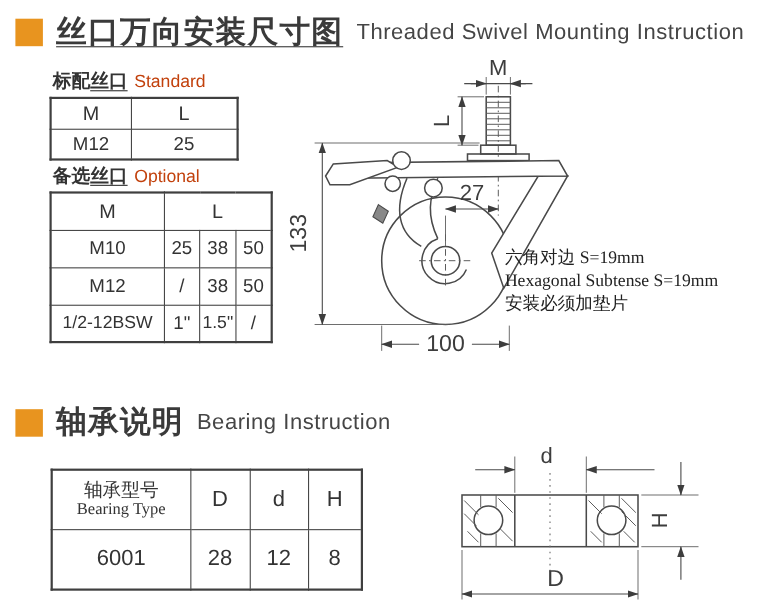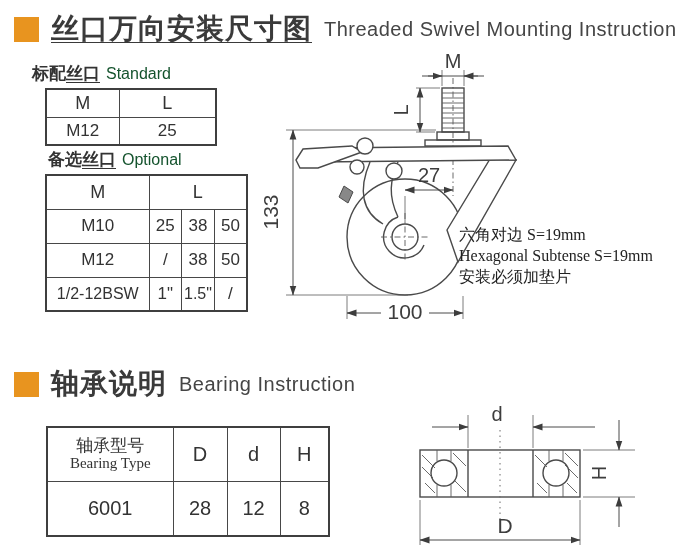--- a/index.html
+++ b/index.html
@@ -12,21 +12,21 @@
   .sq { width:25px; height:25px; background:#E8941F; flex:0 0 auto; }
   .t-zh { font-size:28px; font-weight:bold; color:#3a3a3a; letter-spacing:1px;
           text-decoration:underline; text-underline-offset:4px; text-decoration-thickness:1px; }
   .t-zh.nound { text-decoration:none; }
   .t-en { font-size:20px; color:#454545; letter-spacing:0.5px; }
 
   
   .sub-label { display:flex; align-items:baseline; gap:6px; }
   .sub-zh { font-size:17px; font-weight:bold; color:#333; }
   .sub-zh u { text-underline-offset:3px; text-decoration-thickness:1px; }
-  .sub-en { font-size:16px; color:#14532d; }
+  .sub-en { font-size:16px; color:#c2410c; }
 
   table { border-collapse:collapse; table-layout:fixed; }
   td, th { border:1.5px solid #474747; text-align:center; vertical-align:middle;
            font-weight:normal; font-size:17px; color:#333; padding:0; }
   .tbl { border:2px solid #3f3f3f; }
 
   #std-table   { width:172px; } #std-table tr { height:28px; }
   #opt-table   { width:203px; } #opt-table tr { height:34px; }
   #bear-table  { width:284px; }
   #bear-table .r1 { height:54px; } #bear-table .r2 { height:55px; }
@@ -50,21 +50,21 @@
 </style>
 </head>
 <body>
 
 <div class="abs sec-title" style="left:14px; top:10px;">
   <div class="sq"></div>
   <div class="t-zh">丝口万向安装尺寸图</div>
   <div class="t-en">Threaded Swivel Mounting Instruction</div>
 </div>
 
-<div class="abs sub-label" style="left:32px; top:62px;">
+<div class="abs sub-label" style="left:48px; top:62px;">
   <span class="sub-zh"><span>标配</span><u>丝口</u></span>
   <span class="sub-en">Standard</span>
 </div>
 
 <table id="std-table" class="abs tbl" style="left:45px; top:88px;">
   <tbody>
       <tr>
     <td class="hdr" style="width:73px;">M</td>
     <td class="hdr">L</td>
   </tr>

